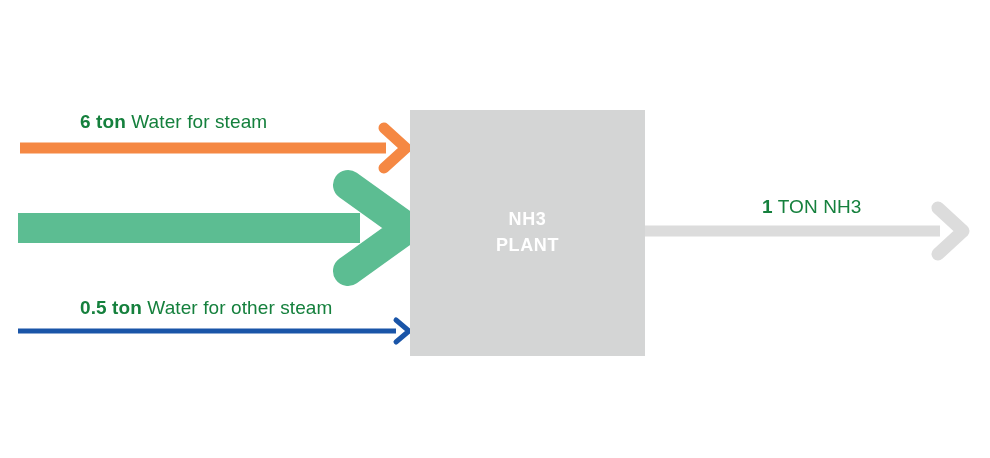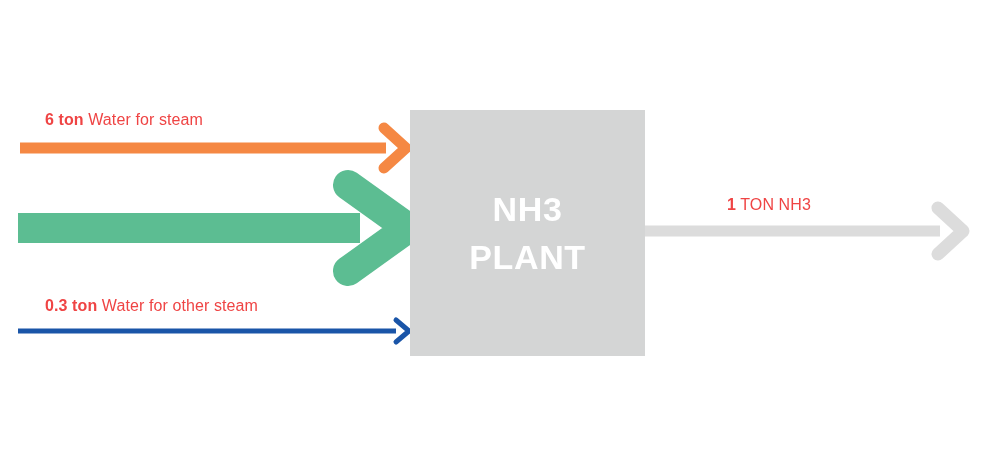--- a/index.html
+++ b/index.html
@@ -20,24 +20,25 @@
   .flow-svg {
     position: absolute;
     left: 0;
     top: 0;
     width: 990px;
     height: 458px;
   }
   .arrow-label {
     position: absolute;
     white-space: nowrap;
-    color: #ef4444;
-    font-size: 16px;
+    color: #15803d;
+    font-size: 19px;
     font-weight: 400;
     letter-spacing: 0.1px;
+    margin-left: 35px;
   }
   .arrow-label .amount {
     font-weight: 700;
   }
   .label-steam   { left: 45px; top: 111px; }
   .label-cooling { left: 45px; top: 190px; }
   .label-other   { left: 45px; top: 297px; }
   .label-output  { left: 727px; top: 196px; }
 
   .plant-box {
@@ -47,21 +48,21 @@
     width: 235px;
     height: 246px;
     background: #d4d5d5;
     display: flex;
     flex-direction: column;
     align-items: center;
     justify-content: center;
   }
   .plant-line {
     color: #ffffff;
-    font-size: 34px;
+    font-size: 18px;
     font-weight: 700;
     letter-spacing: 0.6px;
     line-height: 1.42;
     text-align: center;
   }
 </style>
 </head>
 <body>
 
 <div id="canvas">
@@ -94,21 +95,21 @@
     <div class="plant-line">PLANT</div>
   </div>
 
   <div class="arrow-label label-steam">
     <span class="amount">6 ton</span>
     <span>Water for steam</span>
   </div>
 
 
   <div class="arrow-label label-other">
-    <span class="amount">0.3 ton</span>
+    <span class="amount">0.5 ton</span>
     <span>Water for other steam</span>
   </div>
 
   <div class="arrow-label label-output">
     <span class="amount">1</span>
     <span>TON NH3</span>
   </div>
 
 </div>
 

